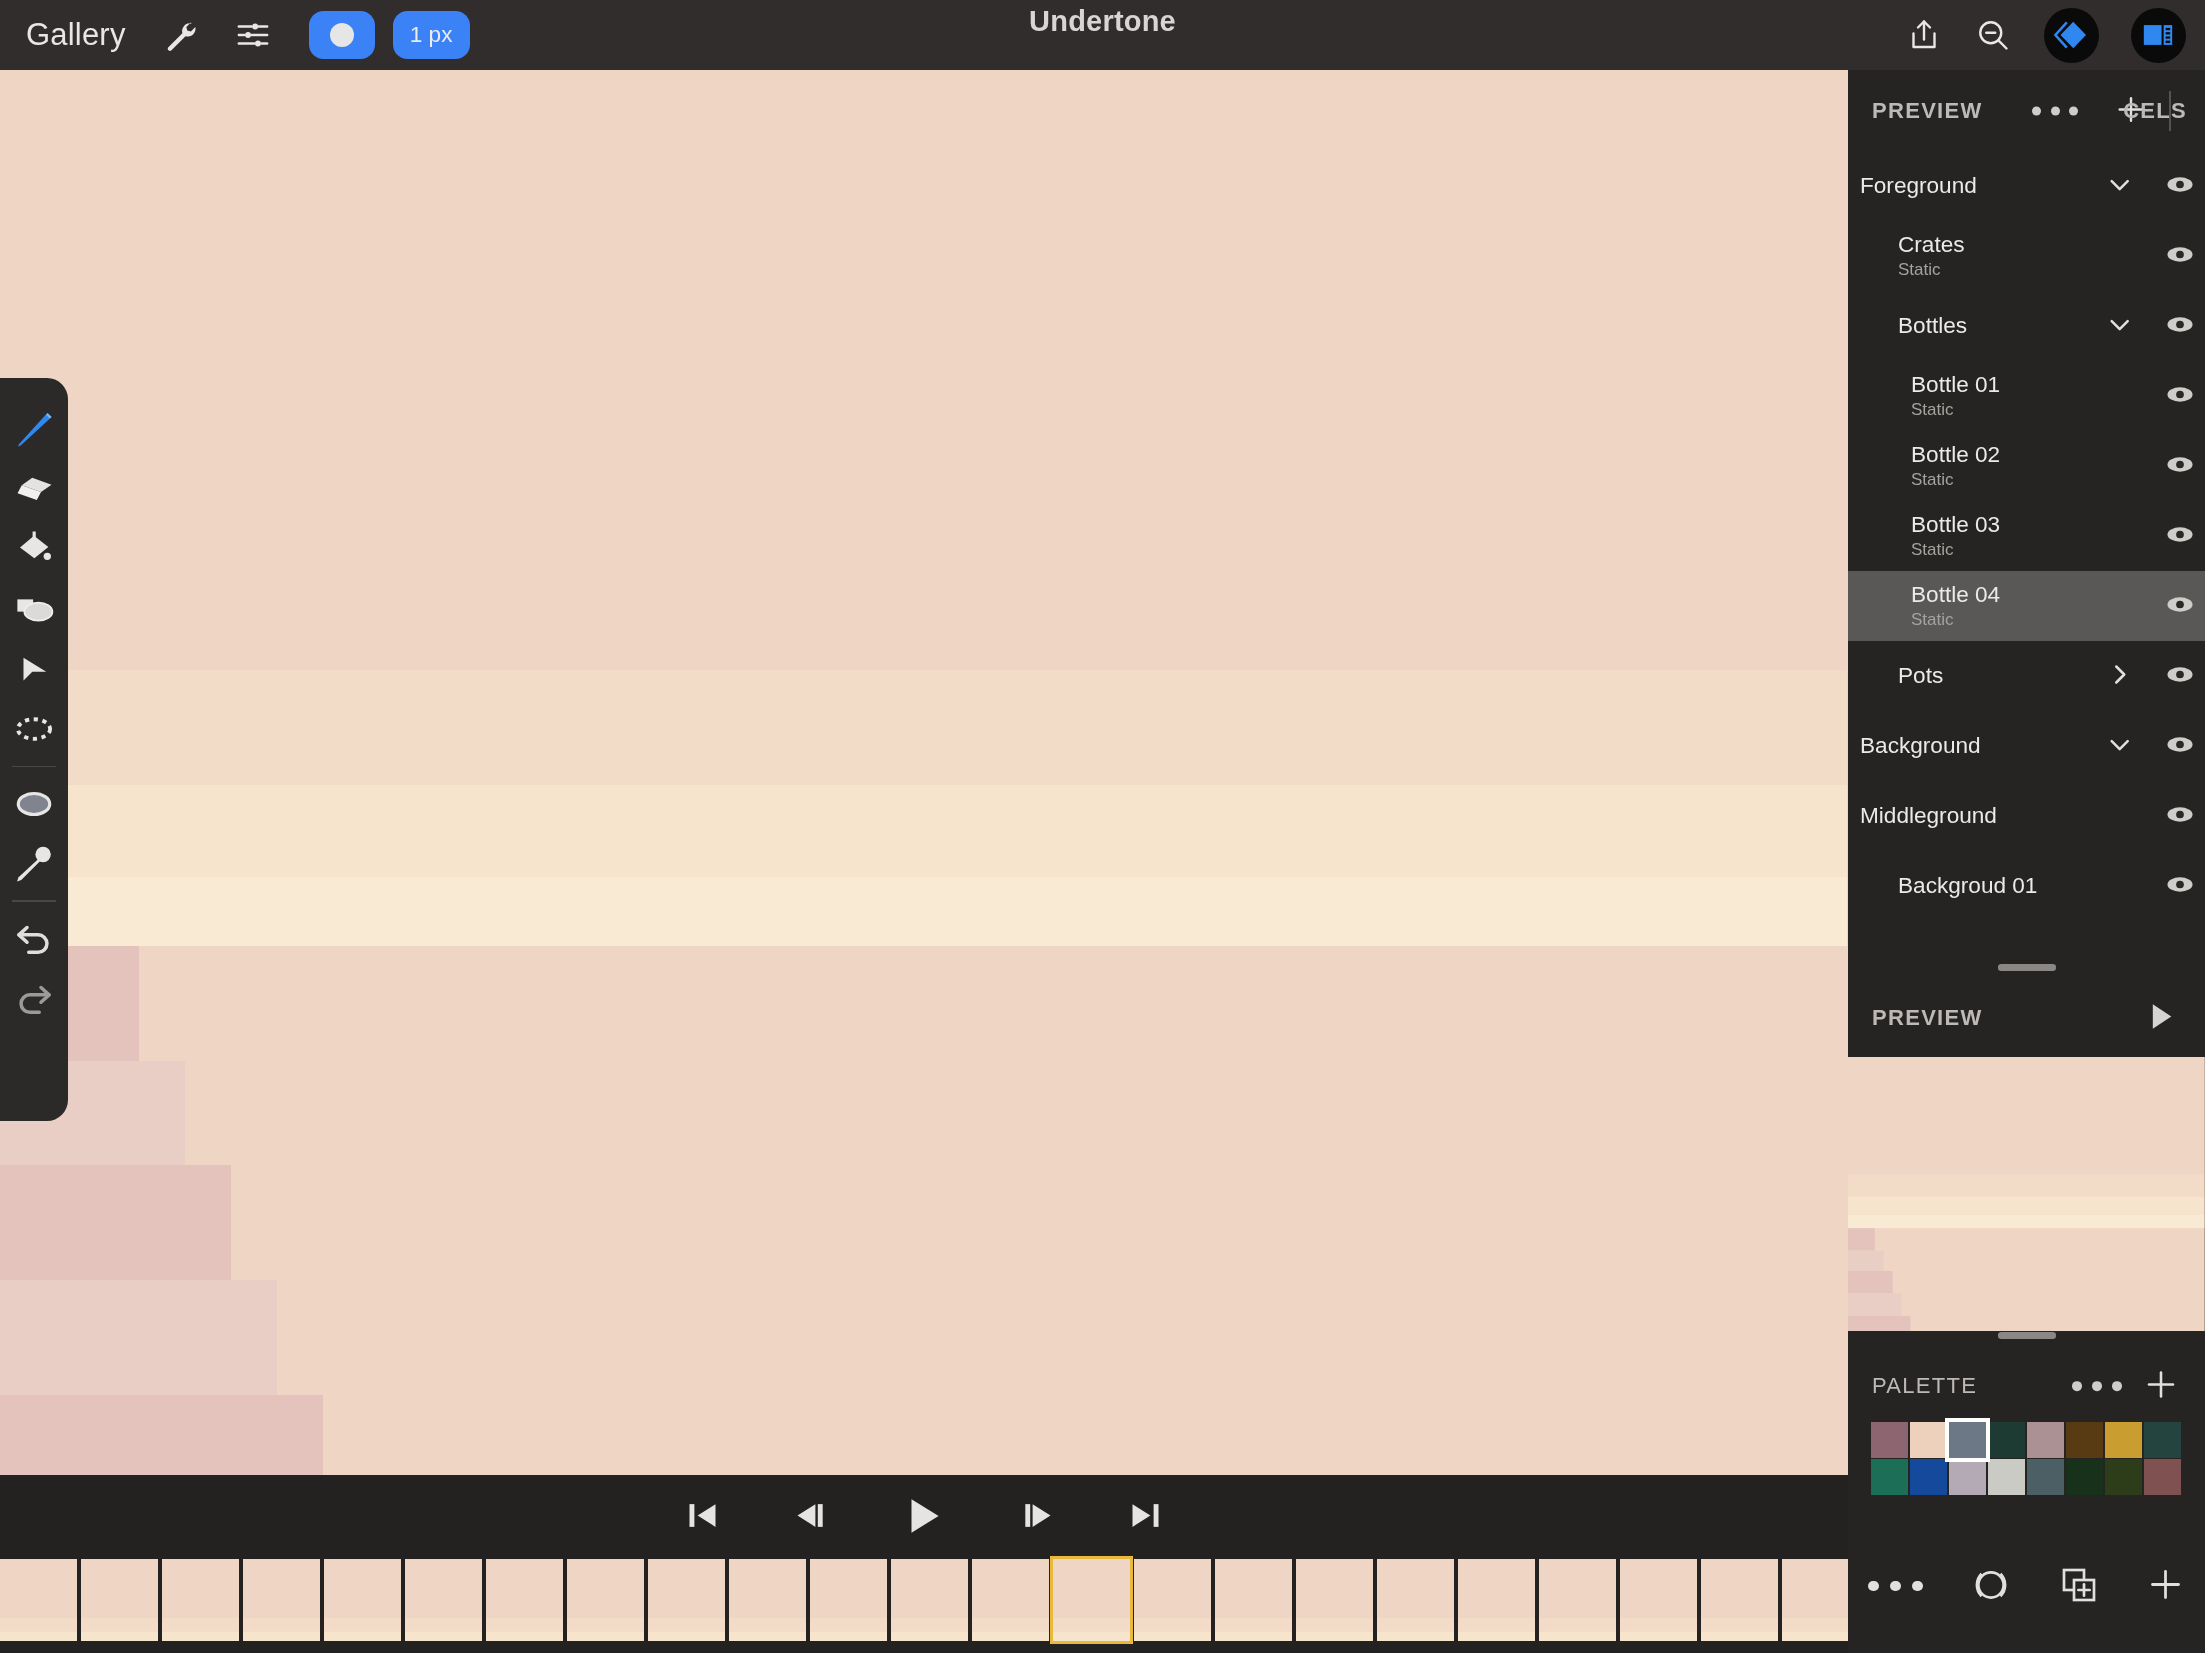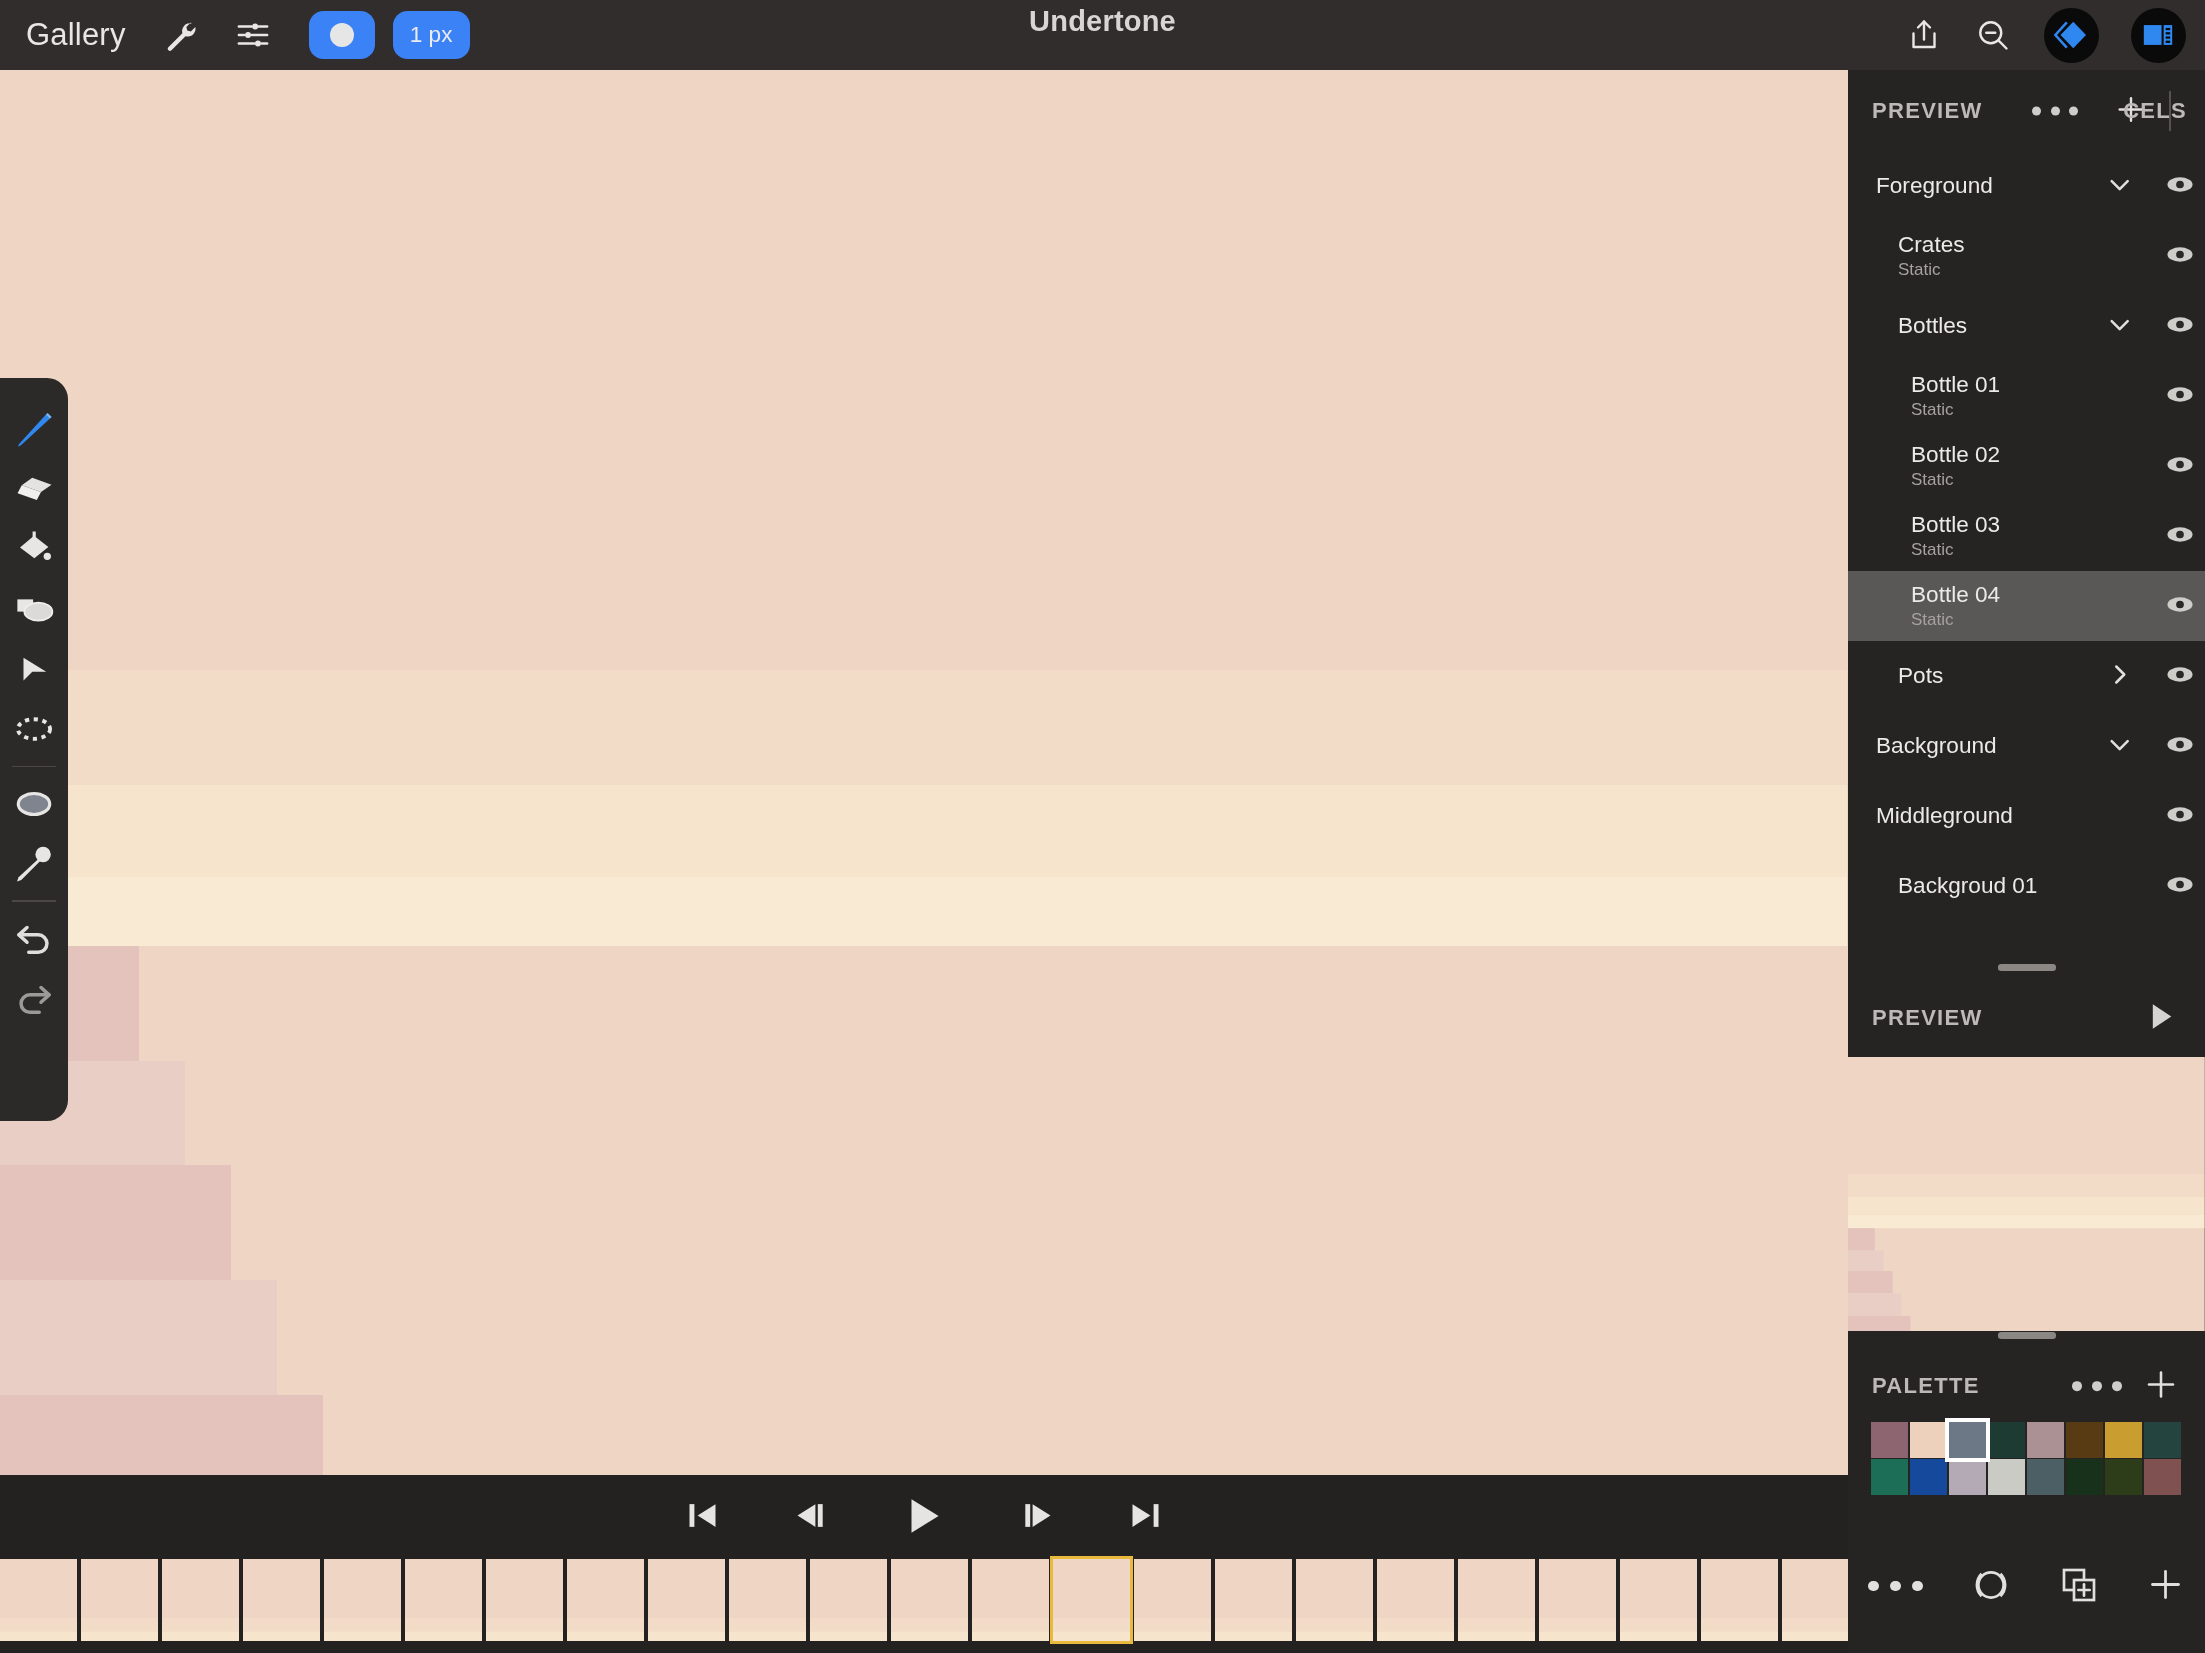--- a/index.html
+++ b/index.html
@@ -57,35 +57,35 @@
   .rhead .vsep { position:absolute; left:321px; top:21px; width:1.6px; height:40px; background:#55524f; }
 
   .layerlist { position:absolute; left:0; top:81px; width:357px; height:823px; overflow:hidden; }
   .lrow { position:relative; height:70px; display:flex; align-items:center; }
   .lrow.sel { background:#5a5856; }
   .lrow .name { color:#eceae8; font-size:22.6px; }
   .lrow .sub  { color:#a5a29f; font-size:17px; margin-top:2.4px; }
   .lrow .txt  { display:flex; flex-direction:column; justify-content:center; }
   .lrow .chev { position:absolute; left:258px; top:50%; transform:translateY(-50%); }
   .lrow .eye  { position:absolute; left:316px; top:50%; transform:translateY(-50%); }
-  .ind0 { padding-left:28px; } .ind1 { padding-left:50px; } .ind2 { padding-left:63px; }
+  .ind0 { padding-left:12px; } .ind1 { padding-left:50px; } .ind2 { padding-left:63px; }
 
   .handle { position:absolute; left:50%; transform:translateX(-50%); width:58px; height:6.5px;
     border-radius:3.2px; background:#8a8785; }
 
   .previewbar { position:absolute; left:0; top:908px; width:357px; height:79px;
     display:flex; align-items:center; }
   .previewbar .lbl { margin-left:24px; color:#bcb9b6; font-size:22px; font-weight:bold; letter-spacing:1.3px; }
   .previewbar .play { position:absolute; right:26px; top:50%; transform:translateY(-50%); }
 
   .previewimg { position:absolute; left:0; top:987px; width:357px; height:274px; overflow:hidden; }
 
   .palhead { position:absolute; left:0; top:1279px; width:357px; height:74px; }
   .palhead .lbl { position:absolute; left:24px; top:50%; transform:translateY(-50%);
-    color:#bcb9b6; font-size:22px; font-weight:bold; letter-spacing:1.3px; }
+    color:#bcb9b6; font-size:22px; font-weight:normal; letter-spacing:1.3px; }
   .palhead .dots { position:absolute; left:224px; top:50%; transform:translateY(-50%); display:flex; gap:10.5px; }
   .palhead .dots i { width:9.7px; height:9.7px; border-radius:50%; background:#cfcdca; display:block; }
   .palhead .plus { position:absolute; right:26px; top:50%; transform:translateY(-50%); }
 
   .palgrid { position:absolute; left:22.6px; top:1352px; display:grid;
     grid-template-columns:repeat(8, 39px); grid-auto-rows:37px; gap:0px; }
   .sw { width:37px; height:36px; margin:0 0.8px; }
   .sw.sel { outline:4px solid #ffffff; outline-offset:-0.8px; position:relative; z-index:2; }
 
   .rtools { position:absolute; left:0; top:1474px; width:357px; height:84px;

